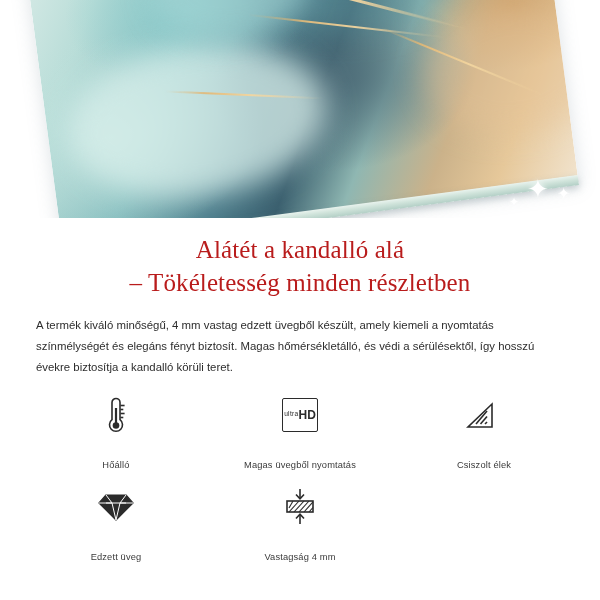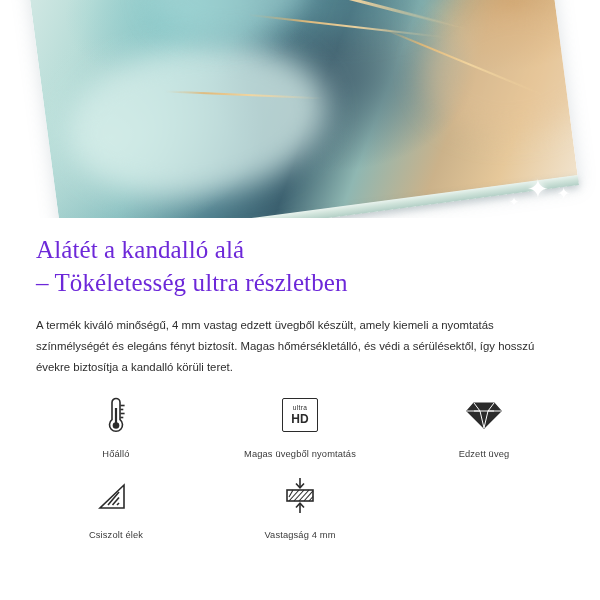--- a/index.html
+++ b/index.html
@@ -122,22 +122,23 @@
     width: 600px;
   }
 
   .headline {
     margin: 0;
     padding: 15px 36px 0 36px;
     font-family: "Liberation Serif", serif;
     font-weight: 400;
     font-size: 25px;
     line-height: 1.32;
-    color: #6d28d9;
+    color: #b91c1c;
     letter-spacing: 0.1px;
+    text-align: center;
   }
   .headline .line2 { display: block; }
 
   .paragraph {
     margin: 0;
     padding: 16px 40px 0 36px;
     font-size: 11.4px;
     line-height: 1.85;
     color: #2d2d2d;
   }
@@ -163,34 +164,33 @@
   }
 
   .feature-icon {
     height: 46px;
     display: flex;
     align-items: center;
     justify-content: center;
   }
 
   .feature-label {
-    margin-top: 11px;
+    margin-top: 22px;
     font-size: 9.3px;
     color: #3a3a3a;
     text-align: left;
     letter-spacing: 0.15px;
   }
 
   .ultrahd-box {
     width: 34px;
     height: 32px;
     border: 1.6px solid #2b2b2b;
     border-radius: 2px;
     display: flex;
-    flex-direction: column;
     align-items: center;
     justify-content: center;
     line-height: 1;
   }
   .ultrahd-box .u-small {
     font-size: 6.6px;
     letter-spacing: 0.3px;
     color: #2b2b2b;
     margin-bottom: 1px;
   }
@@ -222,21 +222,21 @@
       <div class="glass-edge"></div>
     </div>
     <span class="sparkle" style="left:527px; top:176px; font-size:26px;">✦</span>
     <span class="sparkle" style="left:557px; top:186px; font-size:16px;">✦</span>
     <span class="sparkle" style="left:509px; top:196px; font-size:12px;">✦</span>
   </div>
 
   <div class="content">
     <h1 class="headline">
       <span>Alátét a kandalló alá</span>
-      <span class="line2">– Tökéletesség ultra részletben</span>
+      <span class="line2">– Tökéletesség minden részletben</span>
     </h1>
     <p class="paragraph">A termék kiváló minőségű, 4 mm vastag edzett üvegből készült, amely kiemeli a nyomtatás színmélységét és elegáns fényt biztosít. Magas hőmérsékletálló, és védi a sérülésektől, így hosszú évekre biztosítja a kandalló körüli teret.</p>
   </div>
 
   <div class="features">
 
     <div class="feature">
       <div class="feature-icon">
         <svg width="28" height="42" viewBox="0 0 28 42" fill="none" stroke="#2b2b2b" stroke-width="1.6">
           <path d="M14 4.5a4 4 0 0 0-4 4v17.2a6.5 6.5 0 1 0 8 0V8.5a4 4 0 0 0-4-4z"></path>
@@ -257,38 +257,38 @@
           <span class="u-small">ultra</span>
           <span class="u-big">HD</span>
         </div>
       </div>
       <div class="feature-label">Magas üvegből nyomtatás</div>
     </div>
 
 
     <div class="feature">
       <div class="feature-icon">
-        <svg width="38" height="34" viewBox="0 0 38 34" fill="#2b2b2b" stroke="#2b2b2b" stroke-width="1.2" stroke-linejoin="round">
-          <path d="M9 5h20l7 8-17 17L2 13 9 5z"></path>
-          <path d="M2 13h34M9 5l6 8-6 0M29 5l-6 8 6 0M19 30l-4-17M19 30l4-17" stroke="#ffffff" stroke-width="1" fill="none"></path>
-        </svg>
-      </div>
-      <div class="feature-label">Edzett üveg</div>
-    </div>
-
-    <div class="feature">
-      <div class="feature-icon">
         <svg width="40" height="34" viewBox="0 0 40 34" fill="none" stroke="#2b2b2b" stroke-width="1.6">
           <path d="M4 29 L28 29 L28 6 Z"></path>
           <line x1="12" y1="26" x2="23" y2="13"></line>
           <line x1="16.5" y1="26" x2="23" y2="18.5"></line>
           <line x1="21" y1="26" x2="23" y2="24"></line>
         </svg>
       </div>
       <div class="feature-label">Csiszolt élek</div>
+    </div>
+
+    <div class="feature">
+      <div class="feature-icon">
+        <svg width="38" height="34" viewBox="0 0 38 34" fill="#2b2b2b" stroke="#2b2b2b" stroke-width="1.2" stroke-linejoin="round">
+          <path d="M9 5h20l7 8-17 17L2 13 9 5z"></path>
+          <path d="M2 13h34M9 5l6 8-6 0M29 5l-6 8 6 0M19 30l-4-17M19 30l4-17" stroke="#ffffff" stroke-width="1" fill="none"></path>
+        </svg>
+      </div>
+      <div class="feature-label">Edzett üveg</div>
     </div>
 
     <div class="feature">
       <div class="feature-icon">
         <svg width="40" height="42" viewBox="0 0 40 42" fill="none" stroke="#2b2b2b" stroke-width="1.6">
           <line x1="20" y1="3" x2="20" y2="12"></line>
           <polyline points="16,8.5 20,12.8 24,8.5"></polyline>
           <rect x="7" y="15" width="26" height="11"></rect>
           <line x1="9" y1="26" x2="19" y2="15" stroke-width="1.1"></line>
           <line x1="14" y1="26" x2="24" y2="15" stroke-width="1.1"></line>

